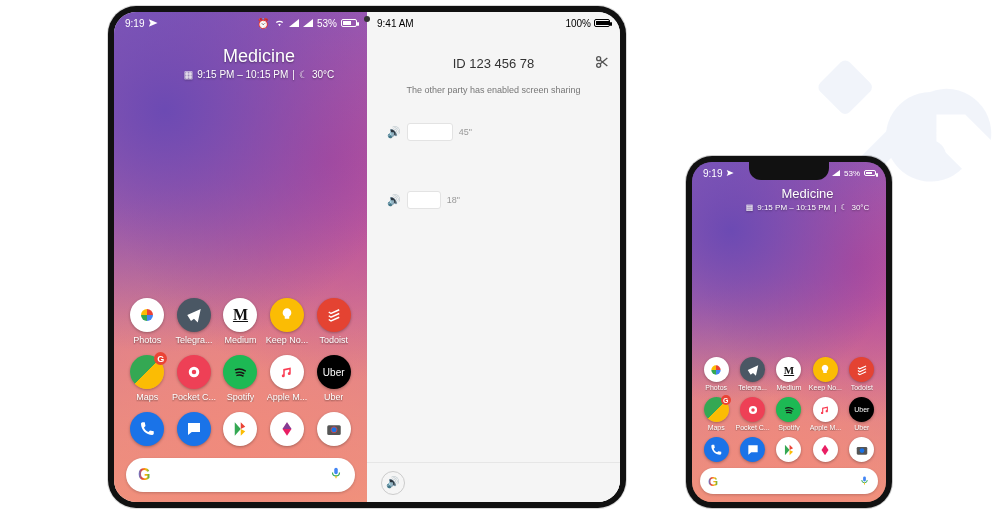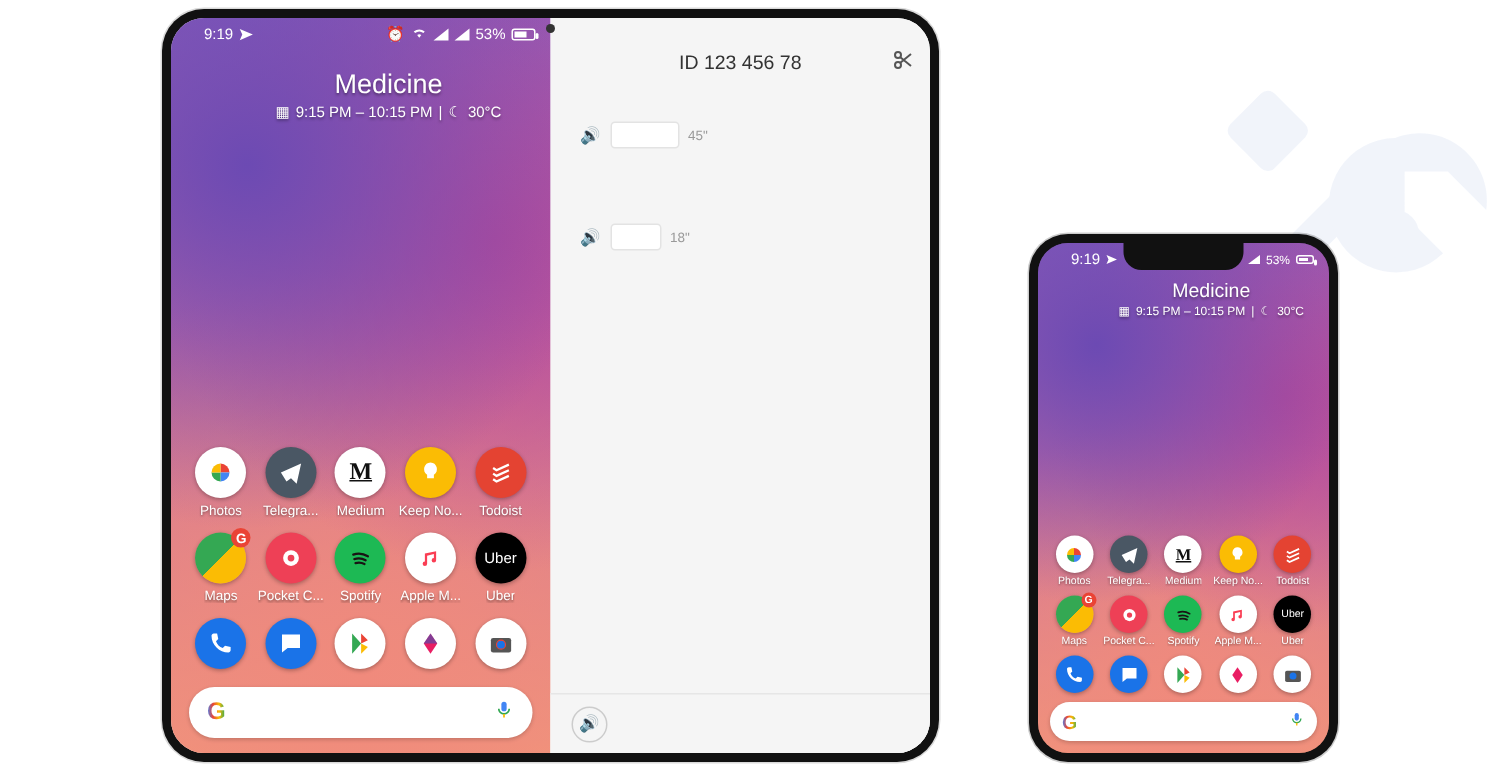--- a/index.html
+++ b/index.html
@@ -34,21 +34,21 @@
   .wallpaper {
     position:absolute; inset:0;
     background:
       radial-gradient(circle at 20% 20%, #6c4ab3 0%, rgba(108,74,179,0) 55%),
       radial-gradient(circle at 85% 30%, #b44a9a 0%, rgba(180,74,154,0) 55%),
       radial-gradient(circle at 50% 90%, #f08a7c 0%, rgba(240,138,124,0) 60%),
       linear-gradient(180deg,#8d5fbc 0%,#c86ba0 45%,#f1987b 100%);
   }
 
   
-  .statusbar { position:absolute; top:0; left:12px; right:0; height:22px; color:#fff; font-size:10px; display:flex; align-items:center; justify-content:space-between; padding:0 10px; z-index:3; }
+  .statusbar { position:absolute; top:0; left:1px; right:0; height:22px; color:#fff; font-size:10px; display:flex; align-items:center; justify-content:space-between; padding:0 10px; z-index:3; }
   .statusbar .left, .statusbar .right { display:flex; align-items:center; gap:4px; }
   .statusbar-light { color:#000; }
 
   
   .widget { position:absolute; top:34px; left:0; right:0; text-align:center; color:#fff; z-index:3; text-shadow:0 1px 2px rgba(0,0,0,0.4);padding-left:37px; }
   .widget-title { font-size:18px; font-weight:400; }
   .widget-title.sm { font-size:13px; }
   .widget-sub { font-size:10px; margin-top:2px; display:flex; align-items:center; justify-content:center; gap:4px; }
   .widget-sub.sm { font-size:8px; }
 
@@ -289,33 +289,43 @@
           <span class="spacer"></span>
           <span><svg style="width:14px;height:14px" viewBox="0 0 24 24">
                 <rect x="9" y="3" width="6" height="11" rx="3" fill="#4285f4"></rect>
                 <path stroke="#34a853" stroke-width="2" fill="none" d="M6 11a6 6 0 0 0 12 0"></path>
                 <line x1="12" y1="17" x2="12" y2="21" stroke="#fbbc04" stroke-width="2"></line>
               </svg></span>
         </div>
       </div>
 
       <div class="tablet-right">
+        <div class="rt-status statusbar-light">
+          <span>9:41 AM</span>
+          <span style="display:flex;align-items:center;gap:3px">
+            <span>100%</span>
+            <span class="batt dark">
+                <span class="batt-fill"></span>
+              </span>
+          </span>
+        </div>
         <div class="rt-title">
           <span>ID 123 456 78</span>
           <span class="rt-cut">
             <svg style="width:16px;height:16px" viewBox="0 0 24 24">
                 <g stroke="#555" stroke-width="2" fill="none">
                   <circle cx="7" cy="7" r="3"></circle>
                   <circle cx="7" cy="17" r="3"></circle>
                   <path d="M9 9l11 9M9 15l11-9"></path>
                 </g>
               </svg>
           </span>
         </div>
         <div class="rt-body">
+          <div class="rt-note">The other party has enabled screen sharing</div>
           <div class="rt-msg">
             <span class="vol">🔊</span>
             <span class="bubble"></span>
             <span class="t">45"</span>
           </div>
           <div class="rt-msg" style="margin-top:40px">
             <span class="vol">🔊</span>
             <span class="bubble" style="width:34px"></span>
             <span class="t">18"</span>
           </div>

